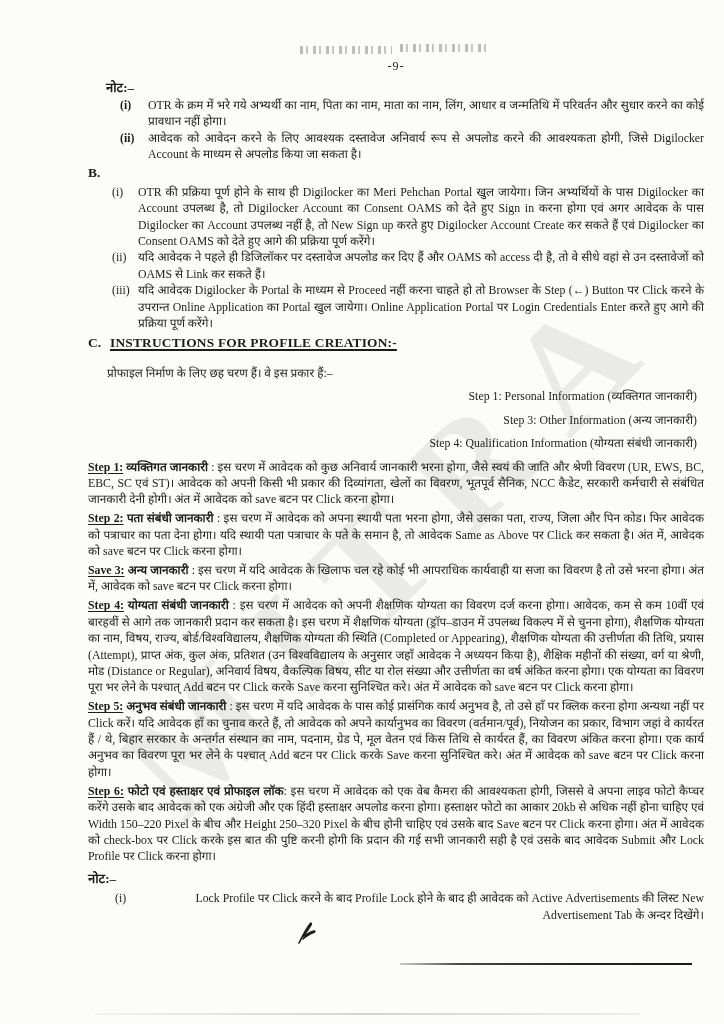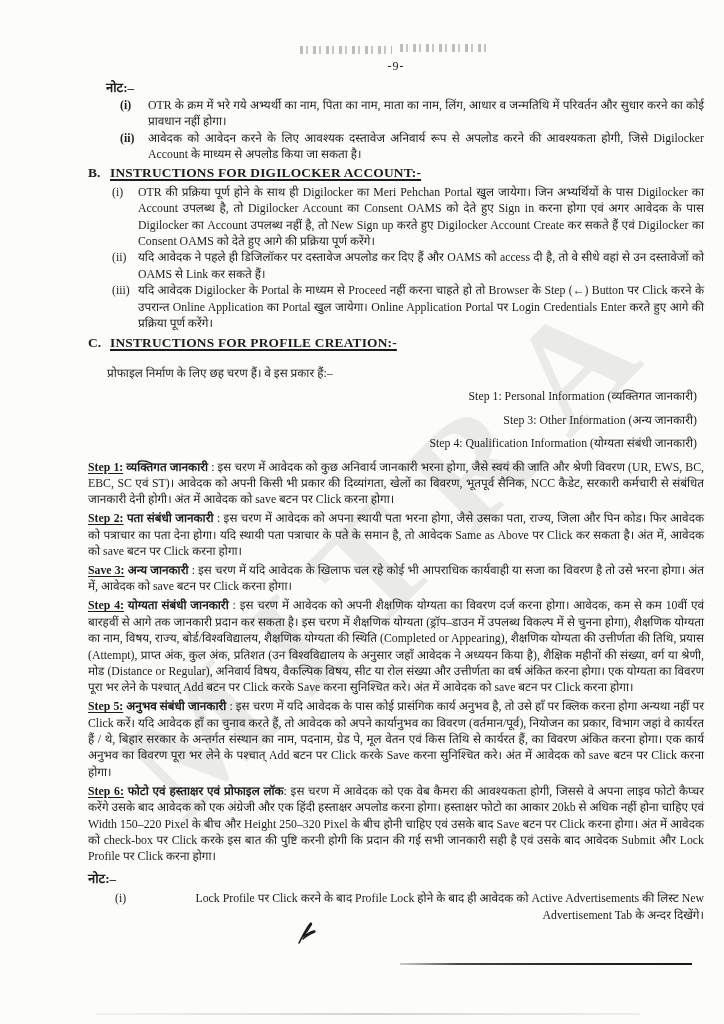--- a/index.html
+++ b/index.html
@@ -95,21 +95,20 @@
       </div>
       <div class="item">
         <span class="marker">(ii)</span>
         <span class="itext">आवेदक को आवेदन करने के लिए आवश्यक दस्तावेज अनिवार्य रूप से अपलोड करने की आवश्यकता होगी, जिसे Digilocker Account के माध्यम से अपलोड किया जा सकता है।</span>
       </div>
     </div>
 
     
     <div class="sec-head">
       <span class="sec-letter">B.</span>
-      <span class="sec-title">INSTRUCTIONS FOR DIGILOCKER ACCOUNT:-</span>
     </div>
     <div class="sec-items">
       <div class="item">
         <span class="marker thin">(i)</span>
         <span class="itext">OTR की प्रक्रिया पूर्ण होने के साथ ही Digilocker का Meri Pehchan Portal खुल जायेगा। जिन अभ्यर्थियों के पास Digilocker का Account उपलब्ध है, तो Digilocker Account का Consent OAMS को देते हुए Sign in करना होगा एवं अगर आवेदक के पास Digilocker का Account उपलब्ध नहीं है, तो New Sign up करते हुए Digilocker Account Create कर सकते हैं एवं Digilocker का Consent OAMS को देते हुए आगे की प्रक्रिया पूर्ण करेंगे।</span>
       </div>
       <div class="item">
         <span class="marker thin">(ii)</span>
         <span class="itext">यदि आवेदक ने पहले ही डिजिलॉकर पर दस्तावेज अपलोड कर दिए हैं और OAMS को access दी है, तो वे सीधे वहां से उन दस्तावेजों को OAMS से Link कर सकते हैं।</span>
       </div>

